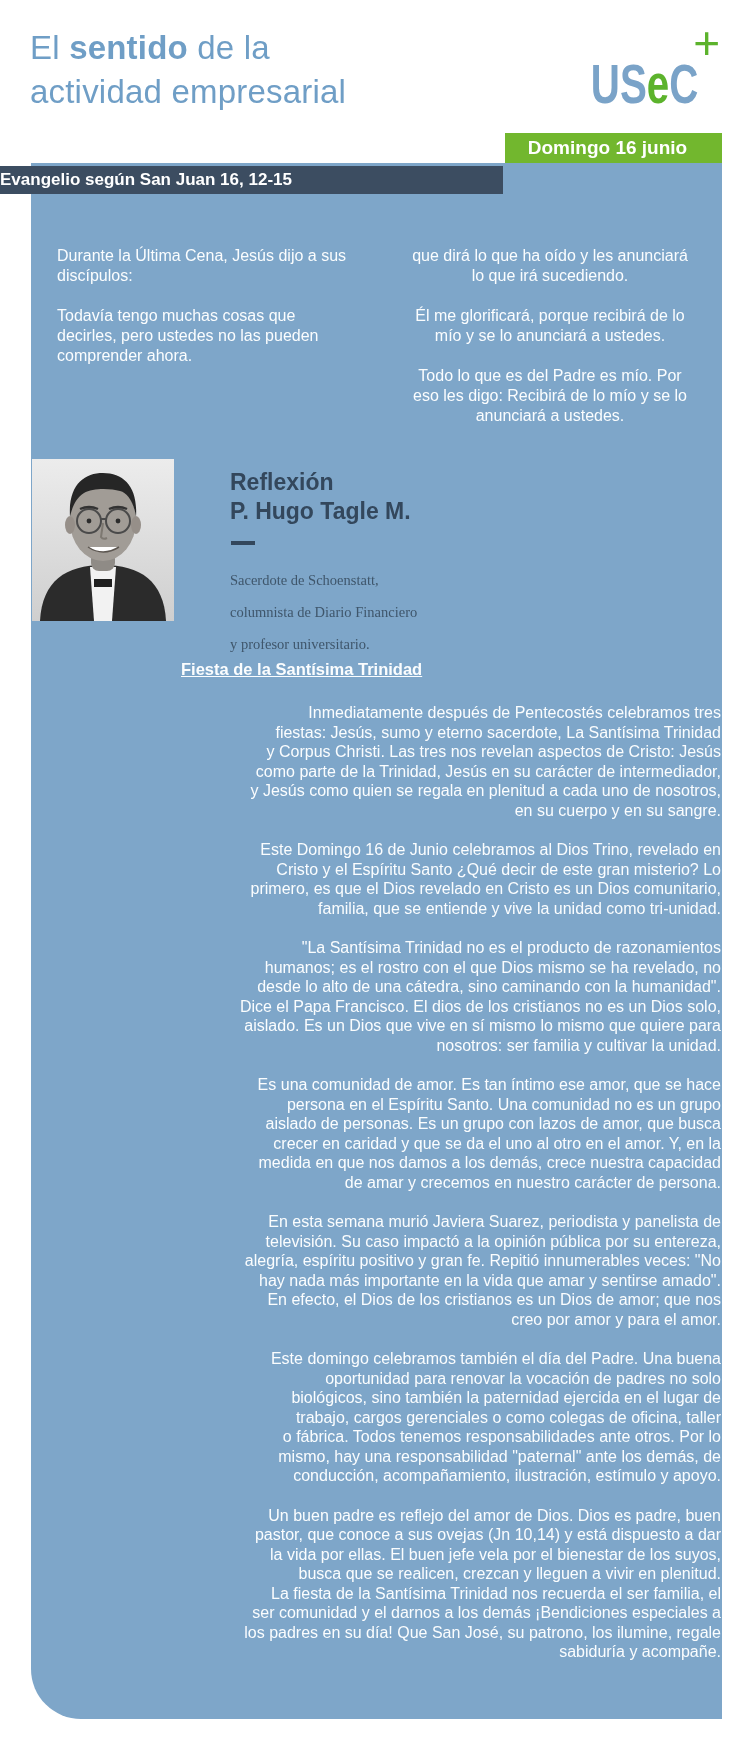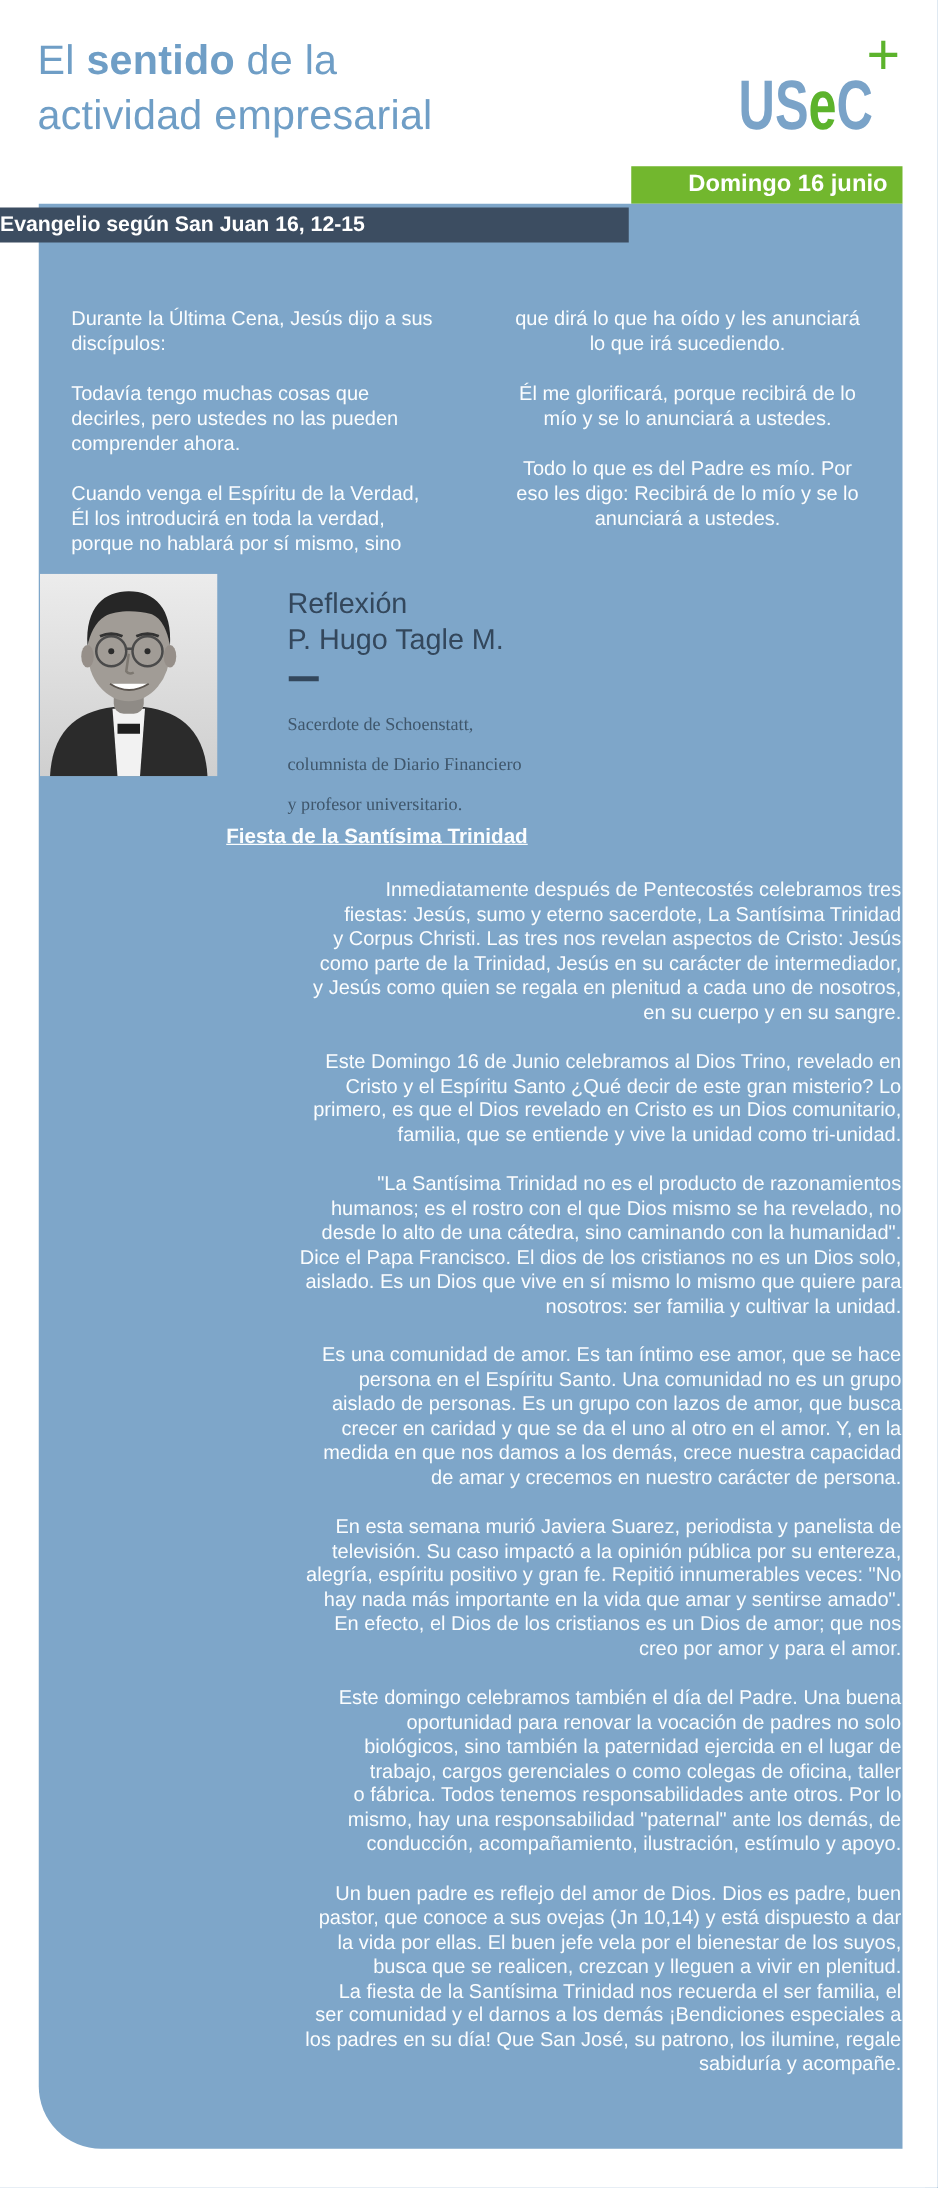--- a/index.html
+++ b/index.html
@@ -26,21 +26,21 @@
     position:absolute; right:24px; bottom:0;
     display:inline-block; transform:scaleX(0.72); transform-origin:100% 100%;
     font-size:56px; line-height:1; font-weight:700; color:#7AA3C8;
   }
   .logo-text .lg { color:#5CB32C; }
   .corner-mark { position:absolute; left:744px; top:0; width:3px; height:11px; background:#5CB32C; }
 
   .date-banner {
     position:absolute; left:505px; top:133px; width:217px; height:30px;
     background:#72B72E; color:#ffffff; font-weight:700; font-size:19px;
-    line-height:30px; text-align:right; padding-right:12px; box-sizing:border-box;
+    line-height:30px; text-align:center; padding-right:12px; box-sizing:border-box;
   }
   .gospel-banner {
     position:absolute; left:0; top:166px; width:503px; height:28px;
     background:#3C4D61; color:#ffffff; font-weight:700; font-size:17px;
     line-height:28px; box-sizing:border-box;
   }
 
   
   .blue-panel {
     position:absolute; left:31px; top:163px; width:691px; height:1556px;
@@ -53,21 +53,21 @@
   }
   .gospel-col.left  { left:57px;  width:300px; }
   .gospel-col.right { left:385px; width:330px;text-align:center; }
   .gospel-p { margin:12px 0 20px; white-space:pre-line; }
 
   
   .author-photo { position:absolute; left:32px; top:459px; width:142px; height:162px; display:block; }
 
   .reflex-head {
     position:absolute; left:230px; top:468px;
-    color:#33475C; font-size:23px; line-height:29px; font-weight:400;
+    color:#33475C; font-size:23px; line-height:29px; font-weight:700;
   }
   .reflex-dash { position:absolute; left:231px; top:541px; width:24px; height:4px; background:#33475C; }
   .reflex-bio {
     position:absolute; left:230px; top:564px;
     color:#3F566B; font-size:14.5px; line-height:32px; white-space:pre-line;font-family:Liberation Serif, serif;
   }
 
   
   .article { position:absolute; left:181px; top:660px; width:540px; color:#FBFDFE; }
   .article-title { font-size:16.5px; font-weight:700; margin:0 0 24px;text-decoration:underline; }
@@ -92,23 +92,20 @@
 
   <div class="gospel-banner">Evangelio según San Juan 16, 12-15</div>
 
   <div class="gospel-col left">
 
   <p class="gospel-p">Durante la Última Cena, Jesús dijo a sus
 discípulos:</p>
       <p class="gospel-p">Todavía tengo muchas cosas que
 decirles, pero ustedes no las pueden
 comprender ahora.</p>
-      <p class="gospel-p">Cuando venga el Espíritu de la Verdad,
-Él los introducirá en toda la verdad,
-porque no hablará por sí mismo, sino</p>
     </div>
   <div class="gospel-col right">
 
   <p class="gospel-p">que dirá lo que ha oído y les anunciará
 lo que irá sucediendo.</p>
       <p class="gospel-p">Él me glorificará, porque recibirá de lo
 mío y se lo anunciará a ustedes.</p>
       <p class="gospel-p">Todo lo que es del Padre es mío. Por
 eso les digo: Recibirá de lo mío y se lo
 anunciará a ustedes.</p>

